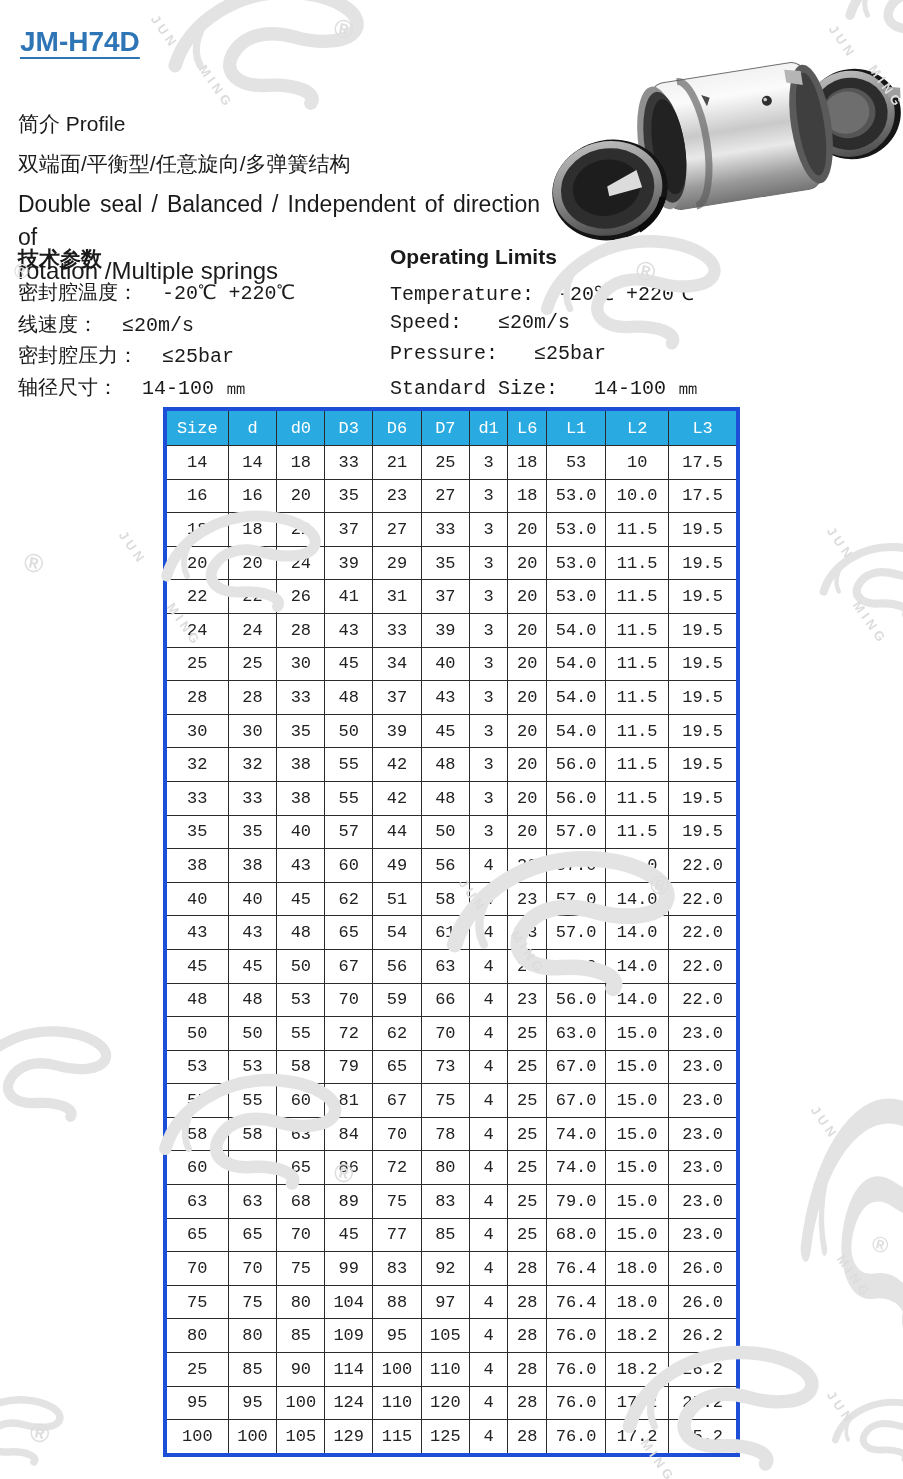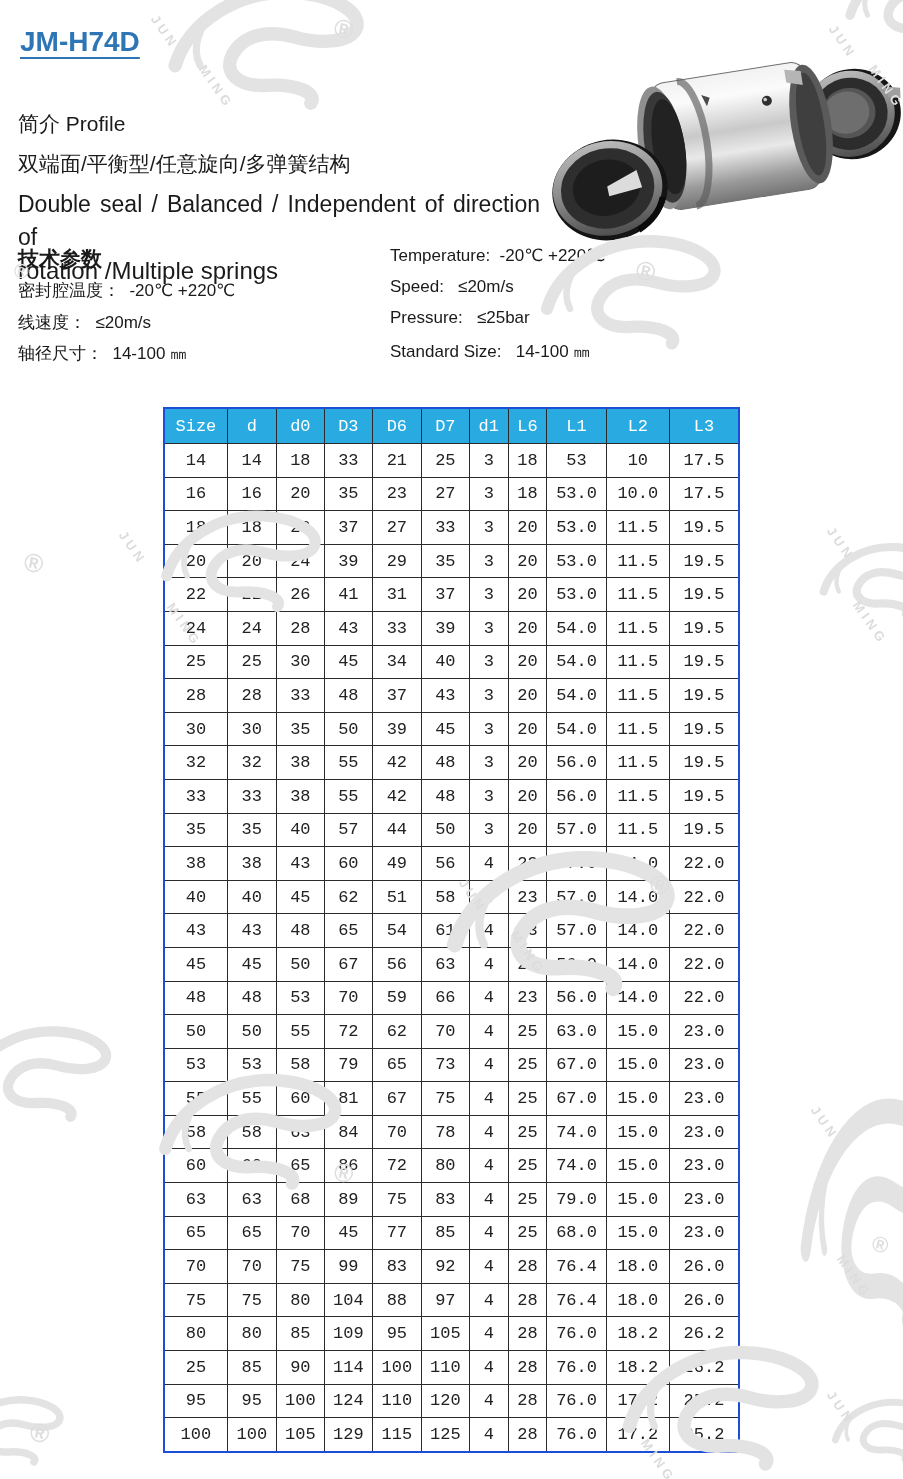--- a/index.html
+++ b/index.html
@@ -36,32 +36,32 @@
   .profile{position:absolute;left:18px;top:110px;width:522px;z-index:2;}
   .profile-heading{font-size:21px;font-weight:normal;margin-bottom:9px;}
   .profile-line-zh{font-size:21px;line-height:33px;margin-bottom:8px;}
   .profile-line-en1{font-size:23px;line-height:33px;text-align:justify;text-align-last:justify;}
   .profile-line-en2{font-size:24px;line-height:33px;}
   
   .spec-col{position:absolute;top:245px;z-index:2;}
   .spec-col.zh{left:18px;width:360px;}
   .spec-col.en{left:390px;width:330px;}
   .spec-heading{font-size:21px;font-weight:bold;height:34px;}
-  .spec-line{font-size:17px;height:31.5px;white-space:pre;}
+  .spec-line{font-size:20px;height:31.5px;white-space:pre;font-family:Liberation Mono, monospace;}
   
   .size-table-wrap{position:absolute;left:163px;top:407px;z-index:2;}
   table.size-table{
     border-collapse:collapse;table-layout:fixed;width:577px;
     font-family:"Liberation Mono","DejaVu Sans Mono",monospace;
   }
   table.size-table th,table.size-table td{
     border:1px solid #2b2b2b;text-align:center;vertical-align:middle;
     padding:0;overflow:hidden;
   }
-  table.size-table{border:2px solid #1d4ed8;}
+  table.size-table{border:4px solid #1d4ed8;}
   table.size-table th{
     background:#29abe2;color:#ffffff;font-weight:normal;
     font-size:17px;height:34px;
   }
   table.size-table td{
     color:#222;font-size:17px;height:32.6px;background:transparent;
   }
 </style>
 </head>
 <body>
@@ -224,24 +224,26 @@
   <div class="profile-heading">简介  Profile</div>
   <div class="profile-line-zh">双端面/平衡型/任意旋向/多弹簧结构</div>
   <div class="profile-line-en1">Double seal / Balanced / Independent of direction of</div>
   <div class="profile-line-en2">rotation /Multiple springs</div>
 </div>
 
 <div class="spec-col zh">
   <div class="spec-heading">技术参数</div>
   <div class="spec-line">密封腔温度：  -20℃ +220℃</div>
   <div class="spec-line">线速度：  ≤20m/s</div>
+  <div class="spec-line">密封腔压力：  ≤25bar</div>
   <div class="spec-line">轴径尺寸：  14-100 ㎜</div>
 </div>
 
 <div class="spec-col en">
+  <div class="spec-heading">Operating Limits</div>
   <div class="spec-line">Temperature:  -20℃ +220℃</div>
   <div class="spec-line">Speed:   ≤20m/s</div>
   <div class="spec-line">Pressure:   ≤25bar</div>
   <div class="spec-line">Standard Size:   14-100 ㎜</div>
 </div>
 
 <div class="size-table-wrap">
   <table class="size-table">
     <colgroup>
       <col style="width:62px">

